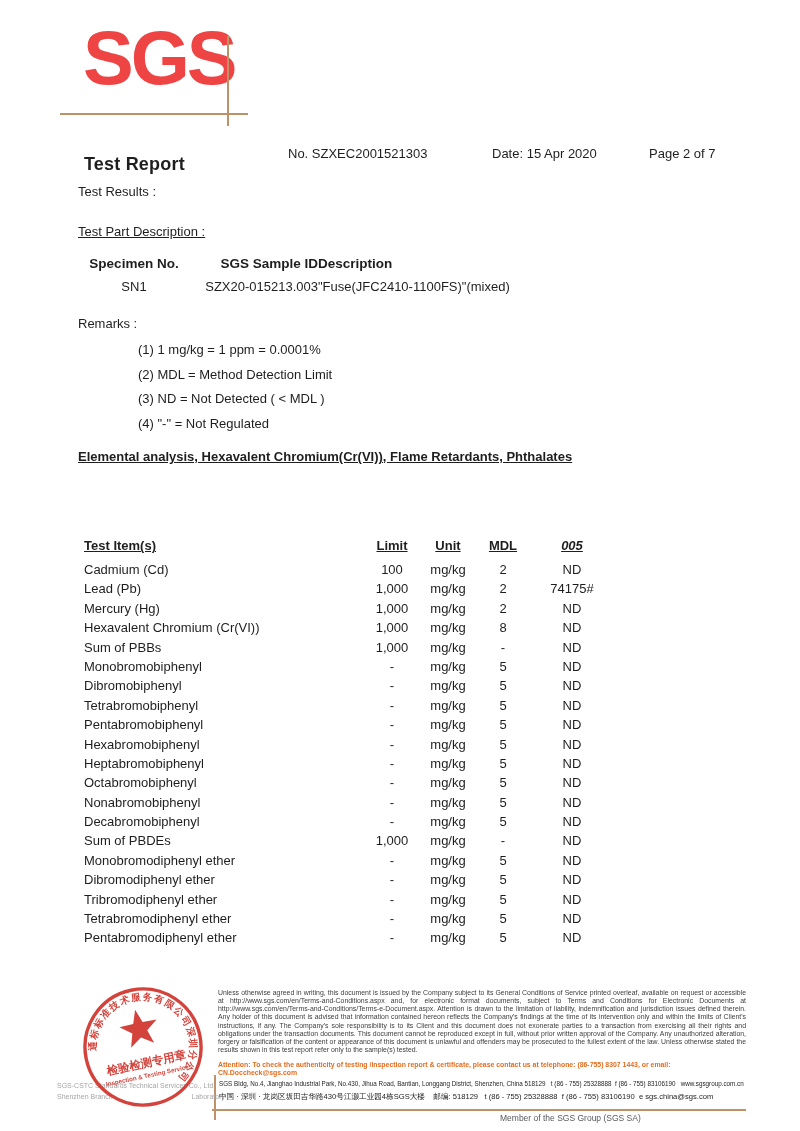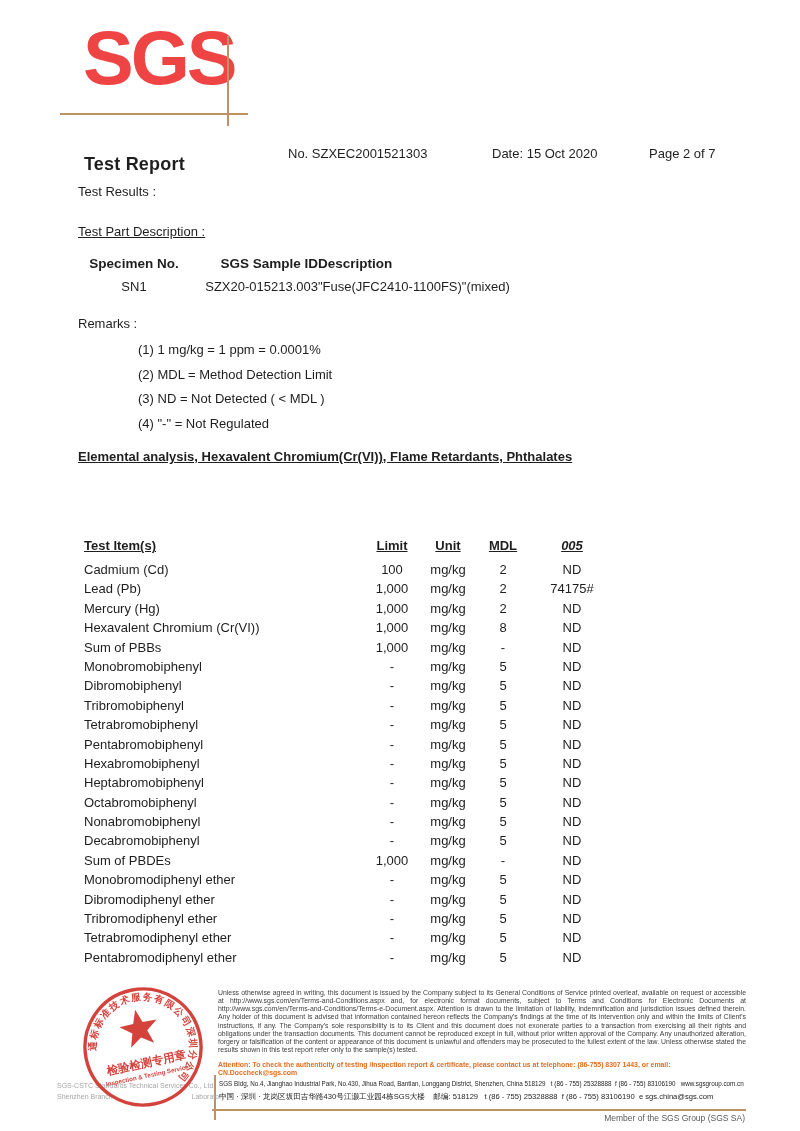--- a/index.html
+++ b/index.html
@@ -59,35 +59,35 @@
   .disclaimer { left:218px; top:989px; width:528px; font-size:6.9px;
                 line-height:8.15px; text-align:justify; color:#3c3c3c; }
   .attention { left:218px; top:1061px; width:528px; font-size:6.9px;
                line-height:8.3px; color:#e46c1e; font-weight:bold; }
   .addr-en { left:219px; top:1080px; width:560px; font-size:6.3px;
              color:#1e1e1e; white-space:nowrap; }
   .addr-cn { left:219px; top:1092px; width:560px; font-size:7.6px;
              color:#1e1e1e; white-space:nowrap; }
   .footer-hline { left:212px; top:1109px; width:534px; height:2px; background:#bf9166; }
   .footer-vline { left:214px; top:1075px; width:2px; height:45px; background:#bf9166; }
-  .member { left:500px; top:1113px; width:245px; text-align:right;
+  .member { left:500px; top:1113px; width:245px; 
             font-size:8.5px; color:#58595b; }
 </style>
 </head>
 <body>
 
 <div class="page">
 
   <div class="abs logo-text">SGS</div>
   <div class="abs logo-hline"></div>
   <div class="abs logo-vline"></div>
 
   <div class="abs doc-title">Test Report</div>
   <div class="abs hdr-no">No. SZXEC2001521303</div>
-  <div class="abs hdr-date">Date: 15 Oct 2020</div>
+  <div class="abs hdr-date">Date: 15 Apr 2020</div>
   <div class="abs hdr-page">Page 2 of 7</div>
 
   <div class="abs t13 lbl-results">Test Results :</div>
   <div class="abs t13 lbl-partdesc">Test Part Description :</div>
 
   <div class="abs spec-row spec-head">
     <div class="spec-c1">Specimen No.</div>
     <div class="spec-c2">SGS Sample ID</div>
     <div class="spec-c3">Description</div>
   </div>
@@ -177,27 +177,20 @@
   </tr>
 
   <tr>
     <td class="c-item">Dibromobiphenyl</td>
     <td>-</td>
     <td>mg/kg</td>
     <td>5</td>
     <td>ND</td>
   </tr>
 
-  <tr>
-    <td class="c-item">Tribromobiphenyl</td>
-    <td>-</td>
-    <td>mg/kg</td>
-    <td>5</td>
-    <td>ND</td>
-  </tr>
 
   <tr>
     <td class="c-item">Tetrabromobiphenyl</td>
     <td>-</td>
     <td>mg/kg</td>
     <td>5</td>
     <td>ND</td>
   </tr>
 
   <tr>

